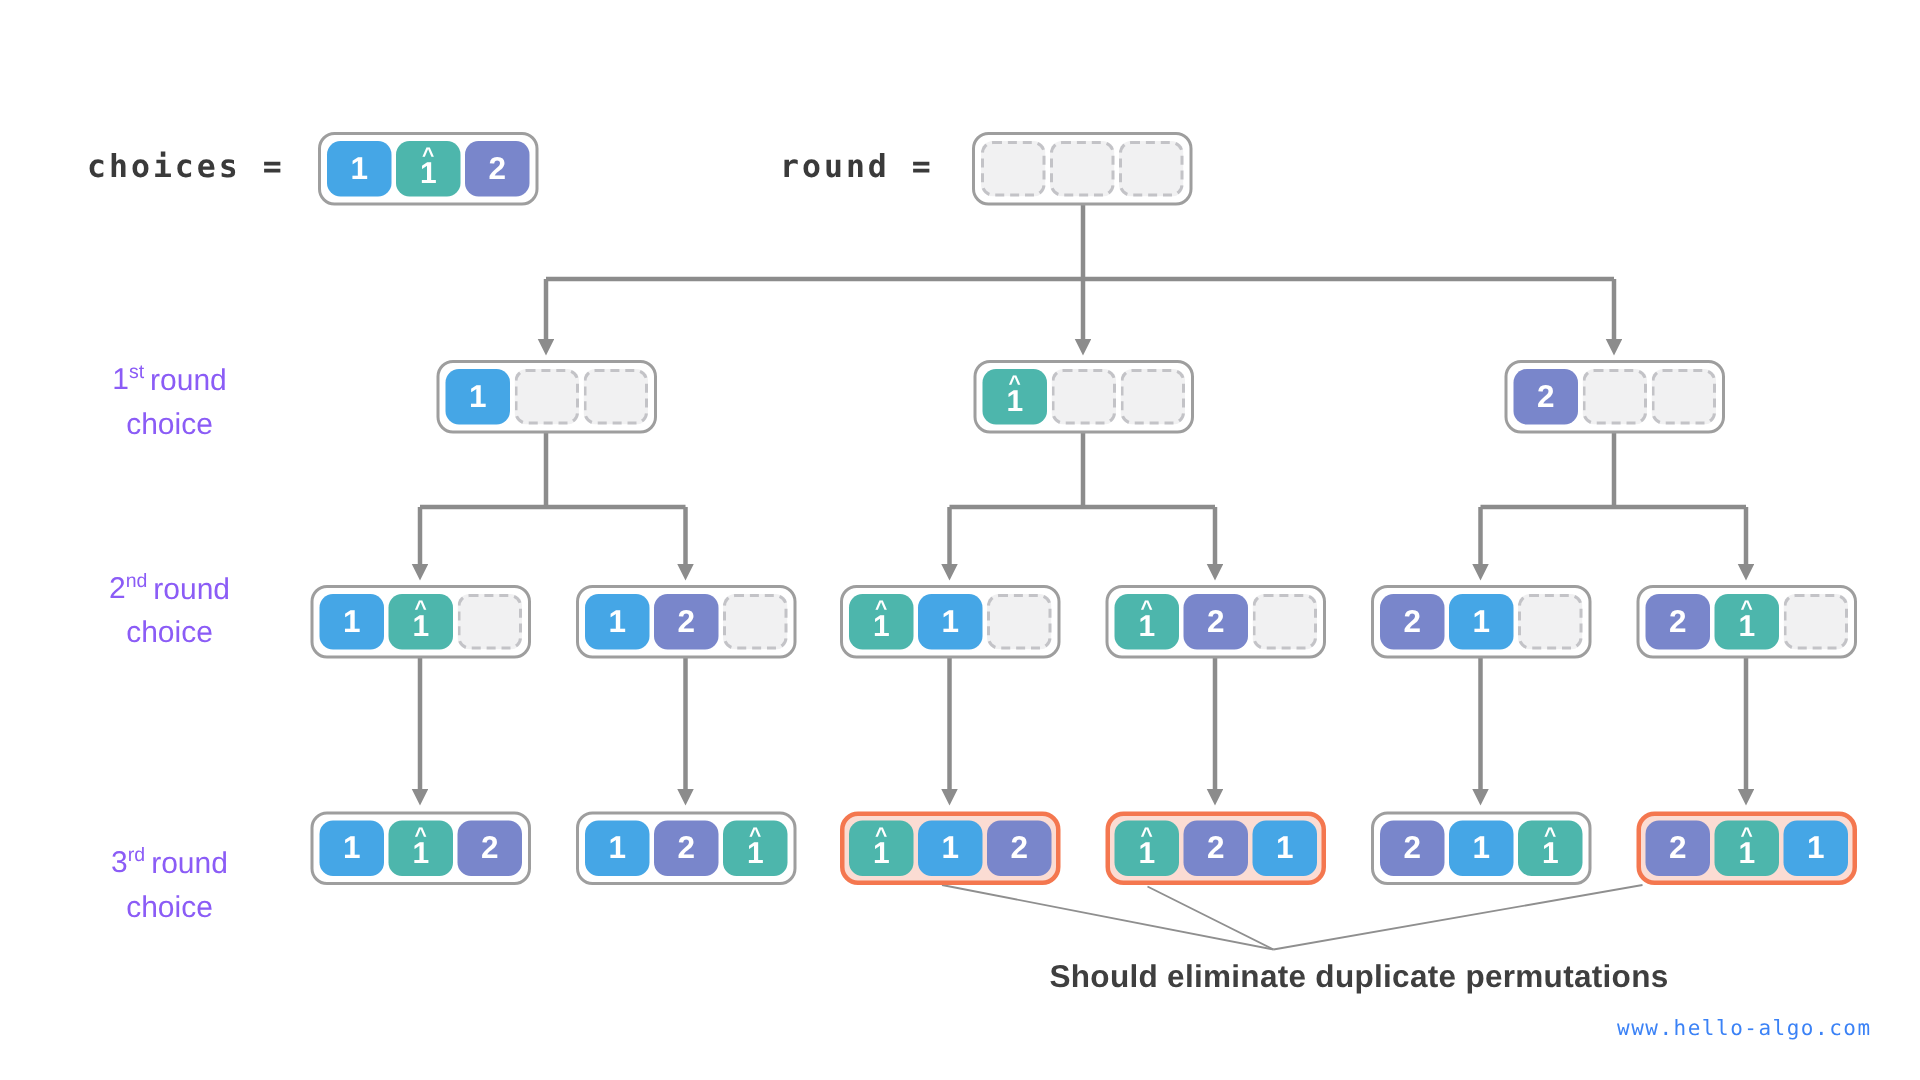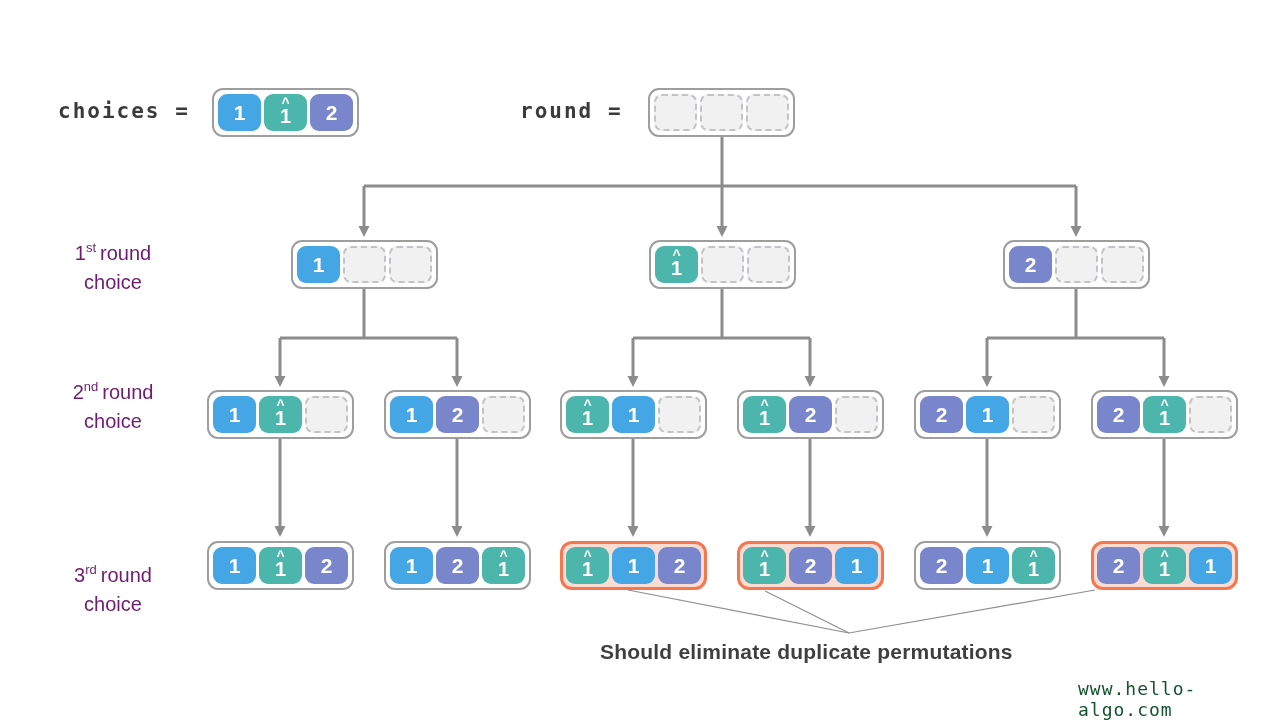--- a/index.html
+++ b/index.html
@@ -28,33 +28,33 @@
 
   
   .mono{
     position:absolute;font-family:"DejaVu Sans Mono","Liberation Mono",monospace;
     font-weight:bold;font-size:21px;color:#3a3a3a;letter-spacing:2px;white-space:pre;
   }
 
   
   .row-label{
     position:absolute;left:33px;width:160px;text-align:center;
-    font-size:20px;line-height:29px;color:#701a75;
+    font-size:20px;line-height:29px;color:#8b5cf6;
   }
   .row-label sup{font-size:13px}
   .row-label .rest{margin-left:4px}
 
   .annotation{
-    position:absolute;left:600px;top:640px;width:612px;text-align:left;
+    position:absolute;left:600px;top:640px;width:612px;text-align:center;
     font-weight:bold;font-size:21px;color:#3f3f3f;letter-spacing:.2px;
   }
   .watermark{
     position:absolute;left:1078px;top:678px;
     font-family:"DejaVu Sans Mono","Liberation Mono",monospace;
-    font-size:18px;color:#14532d;letter-spacing:1px;
+    font-size:14px;color:#3b82f6;letter-spacing:1px;
   }
 </style>
 </head>
 <body>
 
 <svg class="wires" viewBox="0 0 1280 720">
   <defs>
     <marker id="ah" markerUnits="userSpaceOnUse" markerWidth="14" markerHeight="14" refX="1" refY="5.5" orient="auto">
       <path d="M0 0 L11 5.5 L0 11 Z" fill="#8c8c8c"></path>
     </marker>

